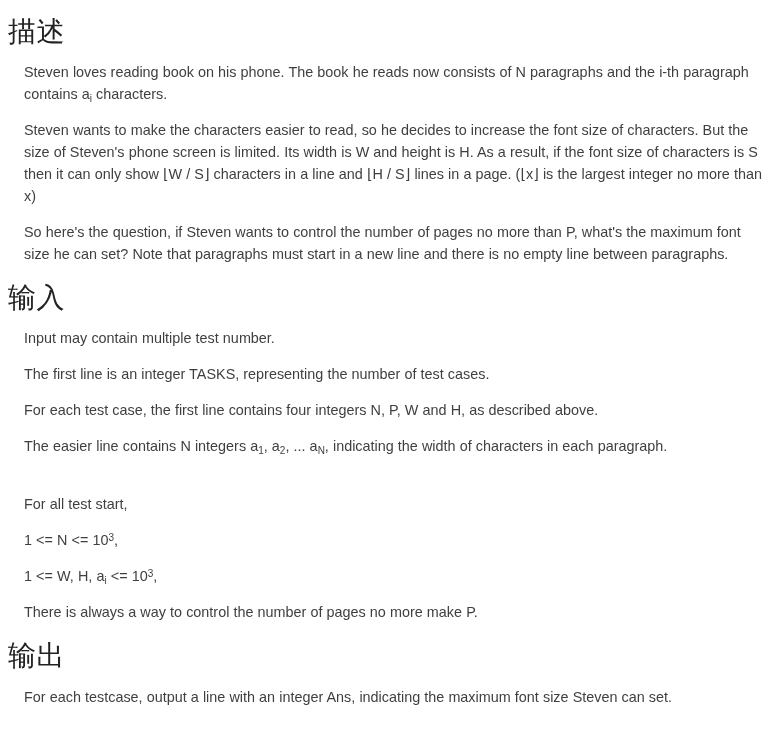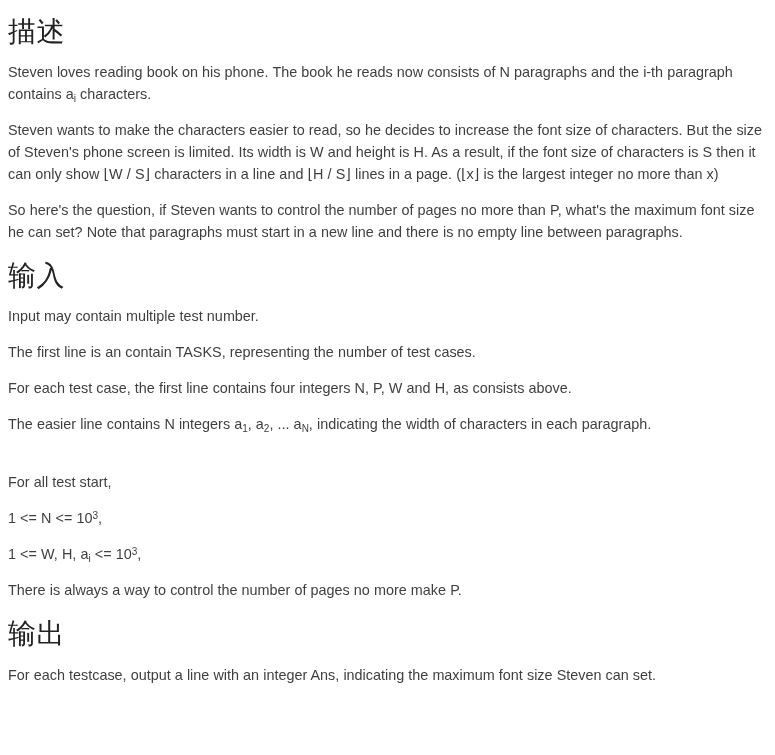--- a/index.html
+++ b/index.html
@@ -27,21 +27,21 @@
     color: #222222;
     margin: 17px 0 13px 0;
     letter-spacing: 0.5px;
   }
   h2.section-heading.first {
     margin-top: 16px;
   }
   p.para {
     font-size: 14.4px;
     line-height: 22px;
-    margin: 0 0 14px 0;
+    margin: 0 0 14px 16px;
     color: #3f3f3f;
     max-width: 757px;
     text-align: left;
     word-spacing: 0.1px;
   }
   p.blank-line {
     margin: 0;
     height: 22px;
     font-size: 14.4px;
     line-height: 22px;
@@ -63,22 +63,22 @@
 <div class="page" id="page-root">
     <section class="section">
       <h2 class="section-heading first">描述</h2>
       <p class="para"><span>Steven loves reading book on his phone. The book he reads now consists of N paragraphs and the i-th paragraph contains a</span><sub>i</sub><span> characters.</span></p>
       <p class="para"><span>Steven wants to make the characters easier to read, so he decides to increase the font size of characters. But the size of Steven's phone screen is limited. Its width is W and height is H. As a result, if the font size of characters is S then it can only show ⌊W / S⌋ characters in a line and ⌊H / S⌋ lines in a page. (⌊x⌋ is the largest integer no more than x)</span></p>
       <p class="para"><span>So here's the question, if Steven wants to control the number of pages no more than P, what's the maximum font size he can set? Note that paragraphs must start in a new line and there is no empty line between paragraphs.</span></p>
     </section>
     <section class="section">
       <h2 class="section-heading">输入</h2>
       <p class="para"><span>Input may contain multiple test number.</span></p>
-      <p class="para"><span>The first line is an contain TASKS, representing the number of test cases.</span></p>
-      <p class="para"><span>For each test case, the first line contains four integers N, P, W and H, as consists above.</span></p>
+      <p class="para"><span>The first line is an integer TASKS, representing the number of test cases.</span></p>
+      <p class="para"><span>For each test case, the first line contains four integers N, P, W and H, as described above.</span></p>
       <p class="para"><span>The easier line contains N integers a</span><sub>1</sub><span>, a</span><sub>2</sub><span>, ... a</span><sub>N</sub><span>, indicating the width of characters in each paragraph.</span></p>
       <p class="blank-line">&nbsp;</p>
       <p class="para"><span>For all test start,</span></p>
       <p class="para"><span>1 &lt;= N &lt;= 10</span><sup>3</sup><span>,</span></p>
       <p class="para"><span>1 &lt;= W, H, a</span><sub>i</sub><span> &lt;= 10</span><sup>3</sup><span>,</span></p>
       <p class="para"><span>There is always a way to control the number of pages no more make P.</span></p>
     </section>
     <section class="section">
       <h2 class="section-heading">输出</h2>
       <p class="para"><span>For each testcase, output a line with an integer Ans, indicating the maximum font size Steven can set.</span></p>

